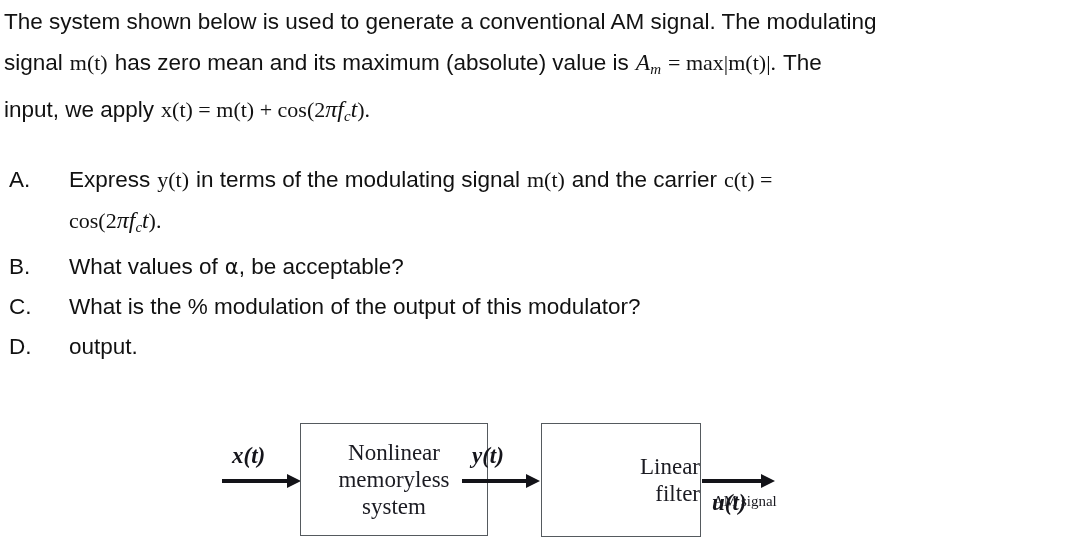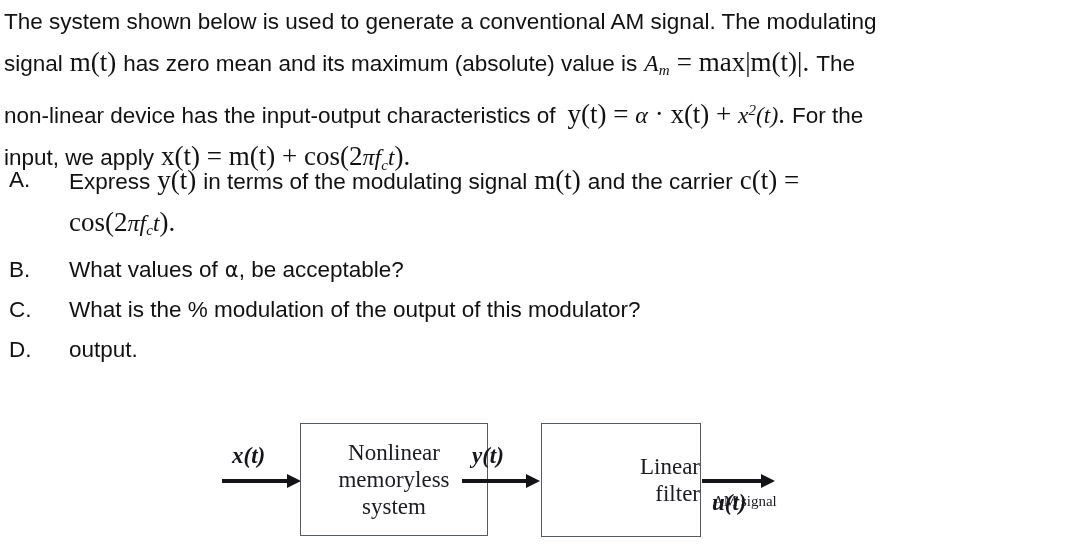--- a/index.html
+++ b/index.html
@@ -25,21 +25,21 @@
     font-size: 22.5px;
     line-height: 40px;
     color: #121212;
   }
   .para { margin: 0; }
   .para .ln { display: block; white-space: nowrap; }
 
   
   .m {
     font-family: "Liberation Serif", serif;
-    font-size: 27px;
+    font-size: 22px;
   }
   .mi {
     font-family: "Liberation Serif", serif;
     font-style: italic;
     font-size: 23.5px;
   }
   .sub {
     font-family: "Liberation Serif", serif;
     font-style: italic;
     font-size: 15px;
@@ -172,23 +172,20 @@
 <div class="prose">
   <p class="para">
     <span class="ln">
       <span>The system shown below is used to generate a conventional AM signal. The modulating</span>
     </span>
 
     <span class="ln">
       <span>signal</span><span class="sp"></span><span class="m">m(t)</span><span class="sp"></span><span>has zero mean and its maximum (absolute) value is</span><span class="sp"></span><span class="mi">A</span><span class="sub">m</span><span class="sp"></span><span class="m">= max|m(t)|.</span><span class="sp"></span><span>The</span>
     </span>
 
-    <span class="ln">
-      <span>non-linear device has the input-output characteristics of</span><span class="spw"></span><span class="m">y(t) = </span><span class="greek-it">α</span><span class="m"> · x(t) + </span><span class="mi">x</span><span class="sup">2</span><span class="mi">(t)</span><span class="m">.</span><span class="sp"></span><span>For the</span>
-    </span>
 
     <span class="ln">
       <span>input, we apply</span><span class="sp"></span><span class="m">x(t) = m(t) + cos(2</span><span class="greek-it">π</span><span class="mi">f</span><span class="sub">c</span><span class="mi">t</span><span class="m">).</span>
     </span>
   </p>
 </div>
 
 <div class="qlist">
 
   <div class="qitem">

